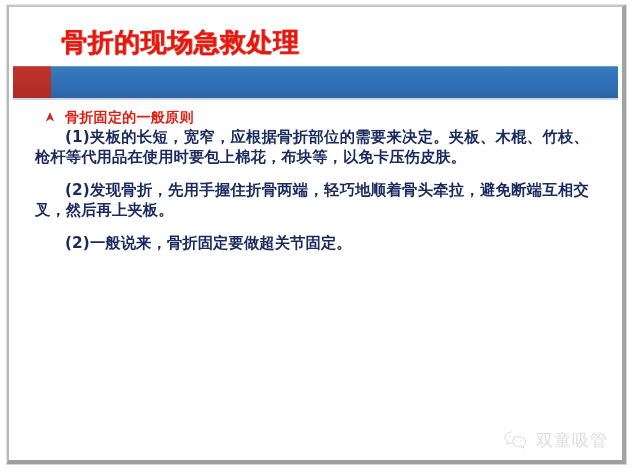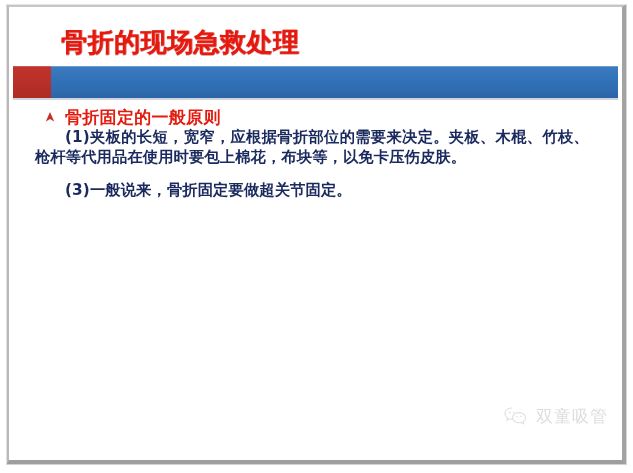--- a/index.html
+++ b/index.html
@@ -113,21 +113,21 @@
   }
   .bullet-marker {
     width: 14px;
     height: 14px;
     margin-right: 8px;
     flex: 0 0 auto;
     display: block;
   }
   .bullet-label {
     color: #e31c10;
-    font-size: 17px;
+    font-size: 14px;
     font-weight: 700;
     line-height: 20px;
     white-space: nowrap;
     letter-spacing: 0.3px;
   }
 
   
   #body-paragraphs {
     position: absolute;
     left: 26px;
@@ -145,21 +145,21 @@
     text-justify: inter-ideograph;
     letter-spacing: 0.1px;
     word-break: break-all;
   }
   .body-para:last-child { margin-bottom: 0; }
 
   
   .watermark {
     position: absolute;
     right: 14px;
-    bottom: 34px;
+    bottom: 10px;
     display: flex;
     align-items: center;
     opacity: 0.45;
   }
   .watermark-logo {
     width: 26px;
     height: 20px;
     margin-right: 7px;
     flex: 0 0 auto;
     display: block;
@@ -190,21 +190,22 @@
 
     <div class="bullet-row">
       <svg class="bullet-marker" viewBox="0 0 14 14">
         <path d="M7 2 L11.2 11.4 L7 9.1 L2.8 11.4 Z" fill="#c43026"></path>
       </svg>
       <span class="bullet-label">骨折固定的一般原则</span>
     </div>
 
     <div id="body-paragraphs">
       <p class="body-para">(1)夹板的长短，宽窄，应根据骨折部位的需要来决定。夹板、木棍、竹枝、枪杆等代用品在使用时要包上棉花，布块等，以免卡压伤皮肤。</p>
-      <p class="body-para">(3)一般说来，骨折固定要做超关节固定。</p>
+      <p class="body-para">(2)发现骨折，先用手握住折骨两端，轻巧地顺着骨头牵拉，避免断端互相交叉，然后再上夹板。</p>
+      <p class="body-para">(2)一般说来，骨折固定要做超关节固定。</p>
     </div>
 
     <div class="watermark">
       <svg class="watermark-logo" viewBox="0 0 28 22">
         <g fill="none" stroke="#b8b8c0" stroke-width="1.2">
           <path d="M9.6 2.2c-4.3 0-7.8 2.7-7.8 6.1 0 1.9 1.1 3.6 2.9 4.8l-0.8 2.4 2.7-1.4c1 0.3 2 0.5 3 0.5 0.3 0 0.6 0 0.9 0"></path>
           <path d="M17.4 7.3c-4 0-7.2 2.5-7.2 5.6 0 3.1 3.2 5.6 7.2 5.6 0.9 0 1.8-0.1 2.6-0.4l2.5 1.3-0.7-2.2c1.6-1 2.7-2.6 2.7-4.3 0-3.1-3.2-5.6-7.1-5.6z"></path>
         </g>
         <g fill="#b8b8c0">
           <circle cx="7.2" cy="7.2" r="0.95"></circle>

